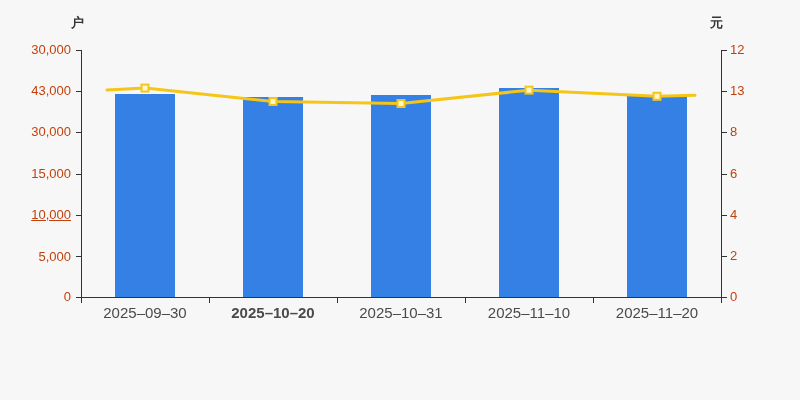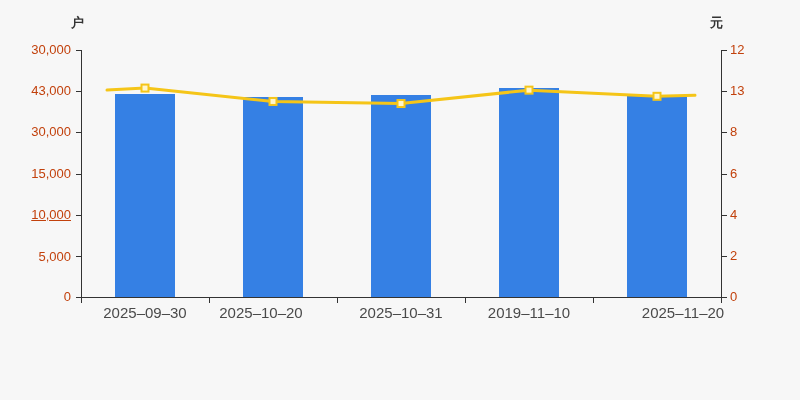--- a/index.html
+++ b/index.html
@@ -154,24 +154,24 @@
       <div class="tick-label right" style="top: 43px;">12</div>
     </div>
   <div id="x-ticks">
       <div class="x-tick-mark" style="left: 81px;"></div>
       <div class="x-tick-mark" style="left: 209px;"></div>
       <div class="x-tick-mark" style="left: 337px;"></div>
       <div class="x-tick-mark" style="left: 465px;"></div>
       <div class="x-tick-mark" style="left: 593px;"></div>
       <div class="x-tick-mark" style="left: 721px;"></div>
       <div class="x-tick-label" style="left: 145px;">2025–09–30</div>
-      <div class="x-tick-label" style="left: 261px;">2025–10–20</div>
+      <div class="x-tick-label" style="left: 273px; font-weight: bold;">2025–10–20</div>
       <div class="x-tick-label" style="left: 401px; text-align: right;">2025–10–31</div>
-      <div class="x-tick-label" style="left: 529px;">2019–11–10</div>
-      <div class="x-tick-label" style="left: 683px;">2025–11–20</div>
+      <div class="x-tick-label" style="left: 529px;">2025–11–10</div>
+      <div class="x-tick-label" style="left: 657px;">2025–11–20</div>
     </div>
 
   <div id="bars-layer">
       <div class="bar" title="2025–09–30 24600户" style="left: 115px; top: 94.46px; width: 60px; height: 202.54px; background: rgb(53, 128, 228);"></div>
       <div class="bar" title="2025–10–20 24250户" style="left: 243px; top: 97.3417px; width: 60px; height: 199.658px; background: rgb(53, 128, 228);"></div>
       <div class="bar" title="2025–10–31 24500户" style="left: 371px; top: 95.2833px; width: 60px; height: 201.717px; background: rgb(53, 128, 228);"></div>
       <div class="bar" title="2025–11–10 25400户" style="left: 499px; top: 87.8733px; width: 60px; height: 209.127px; background: rgb(53, 128, 228);"></div>
       <div class="bar" title="2025–11–20 24400户" style="left: 627px; top: 96.1067px; width: 60px; height: 200.893px; background: rgb(53, 128, 228);"></div>
     </div>
 

